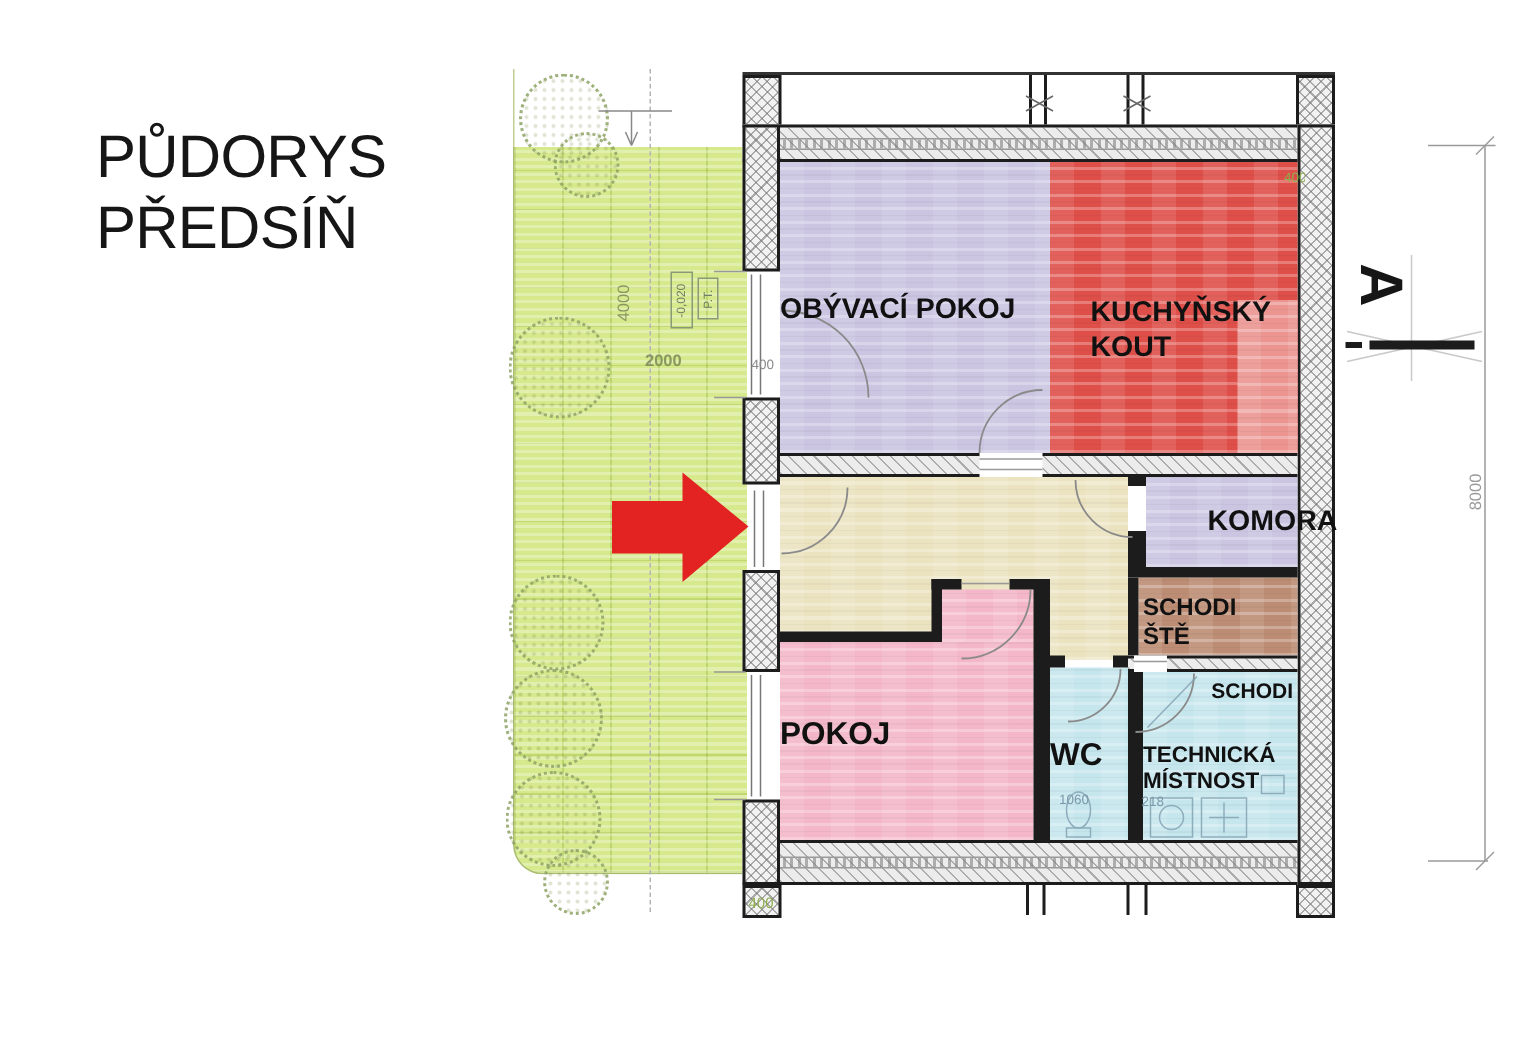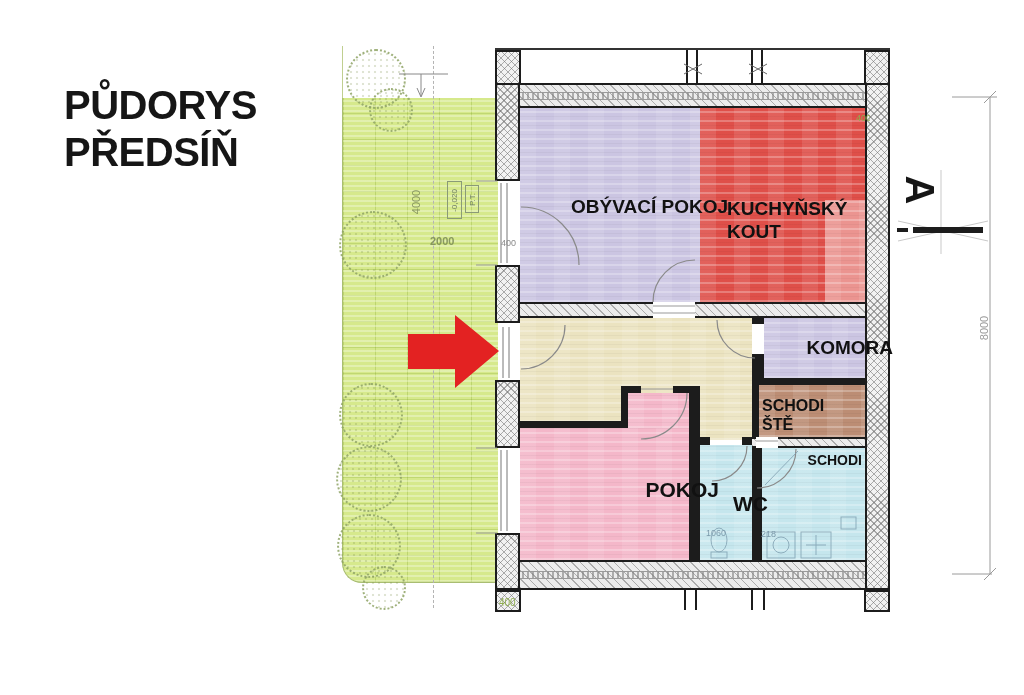--- a/index.html
+++ b/index.html
@@ -1,19 +1,19 @@
 <!DOCTYPE html>
 <html><head>
 <meta charset="utf-8">
 <style>
   html,body{margin:0;padding:0;background:#fff;}
   #stage{position:relative;width:1024px;height:695px;background:#fff;overflow:hidden;
          font-family:"Liberation Sans","DejaVu Sans",sans-serif;}
   
-  .title{position:absolute;left:64px;top:82px;font-size:40px;font-weight:700;color:#161616;
+  .title{position:absolute;left:64px;top:82px;font-size:40px;font-weight:400;color:#161616;
          line-height:47px;letter-spacing:-0.5px;white-space:pre;}
   .title span{display:block;}
   
   .terrace{position:absolute;left:342px;top:98px;width:155px;height:484px;
     border-left:1px solid #a9bd72;border-bottom:1px solid #a9bd72;border-bottom-left-radius:20px;
     background-image:
       repeating-linear-gradient(0deg, rgba(255,255,255,.30) 0 2px, rgba(255,255,255,0) 2px 5px),
       repeating-linear-gradient(90deg, rgba(130,165,40,.30) 0 1px, transparent 1px 32px),
       repeating-linear-gradient(0deg, rgba(130,165,40,.26) 0 1px, transparent 1px 26px);}
   .bush{position:absolute;border:2px dotted #8fa465;border-radius:50%;
@@ -33,21 +33,21 @@
   .bwall{position:absolute;background:#1c1c1c;}
   .stub{position:absolute;box-sizing:border-box;border-left:2px solid #1c1c1c;border-right:2px solid #1c1c1c;background:#fff;}
   .gap{position:absolute;background:#fff;}
   .thinline{position:absolute;background:#333;}
   
   .room{position:absolute;
     background-image:
       repeating-linear-gradient(0deg, rgba(255,255,255,.26) 0 2px, rgba(255,255,255,0) 2px 5px, rgba(0,0,0,.035) 5px 6px, rgba(255,255,255,0) 6px 9px),
       repeating-linear-gradient(90deg, rgba(255,255,255,.10) 0 16px, transparent 16px 34px);}
   .rlabel{position:absolute;color:#111;font-weight:700;z-index:30;}
-  .center{text-align:right;margin-left:28px;}
+  .center{text-align:left;}
   .ann{position:absolute;z-index:25;white-space:nowrap;}
   .rot{transform:rotate(-90deg);transform-origin:center;}
   .annbox{position:absolute;box-sizing:border-box;border:1px solid #8a9a77;display:flex;
     align-items:center;justify-content:center;z-index:25;}
   .annbox span{transform:rotate(-90deg);white-space:nowrap;font-size:8px;color:#6f7f62;}
   svg.overlay{position:absolute;left:0;top:0;z-index:20;pointer-events:none;}
   .sectionA{position:absolute;left:898px;top:168px;width:44px;height:44px;line-height:44px;
     text-align:center;font-size:40px;font-weight:700;color:#161616;transform:rotate(90deg);z-index:26;}
 </style>
 </head>
@@ -115,27 +115,31 @@
   <div class="bwall" style="left:689px;top:386px;width:11px;height:174px;"></div>
   <div class="bwall" style="left:700px;top:437px;width:10px;height:8px;"></div>
   <div class="bwall" style="left:742px;top:437px;width:10px;height:8px;"></div>
   <div class="bwall" style="left:752px;top:448px;width:10px;height:112px;"></div>
 
   <div class="rlabel center" style="left:520px;top:196px;width:180px;font-size:19px;">OBÝVACÍ POKOJ</div>
   <div class="rlabel" style="left:727px;top:162px;font-size:19px;line-height:23px;">
       <span style="display:block;margin-top:35px;">KUCHYŇSKÝ</span>
       <span style="display:block;">KOUT</span>
     </div>
-  <div class="rlabel center" style="left:764px;top:337px;width:101px;font-size:19px;">KOMORA</div>
+  <div class="rlabel center" style="left:764px;top:337px;width:101px;font-size:19px;padding-left:41px;">KOMORA</div>
   <div class="rlabel" style="left:762px;top:396px;font-size:16px;line-height:19px;">
       <span style="display:block;">SCHODI</span>
       <span style="display:block;">ŠTĚ</span>
     </div>
   <div class="rlabel center" style="left:520px;top:478px;width:171px;font-size:21px;">POKOJ</div>
   <div class="rlabel center" style="left:700px;top:492px;width:40px;font-size:21px;">WC</div>
+  <div class="rlabel center" style="left:762px;top:495px;width:103px;font-size:15px;line-height:17px;">
+      <span style="display:block;">TECHNICKÁ</span>
+      <span style="display:block;">MÍSTNOST</span>
+    </div>
   <div class="rlabel" style="left:762px;top:452px;width:100px;font-size:14px;text-align:right;padding-right:2px;">SCHODI</div>
 
   <div class="sectionA">A</div>
   <div class="bwall" style="left:913px;top:227px;width:70px;height:6px;z-index:26;"></div>
   <div class="bwall" style="left:897px;top:228px;width:11px;height:4px;z-index:26;"></div>
 
   <div class="ann rot" style="left:972px;top:322px;font-size:11px;color:#9a9a9a;">8000</div>
   <div class="ann rot" style="left:404px;top:196px;font-size:11px;color:#7a8a55;opacity:.85;">4000</div>
   <div class="ann" style="left:430px;top:235px;font-size:11px;color:#7a8a55;opacity:.85;font-weight:bold;">2000</div>
   <div class="annbox" style="left:447px;top:181px;width:15px;height:38px;">

